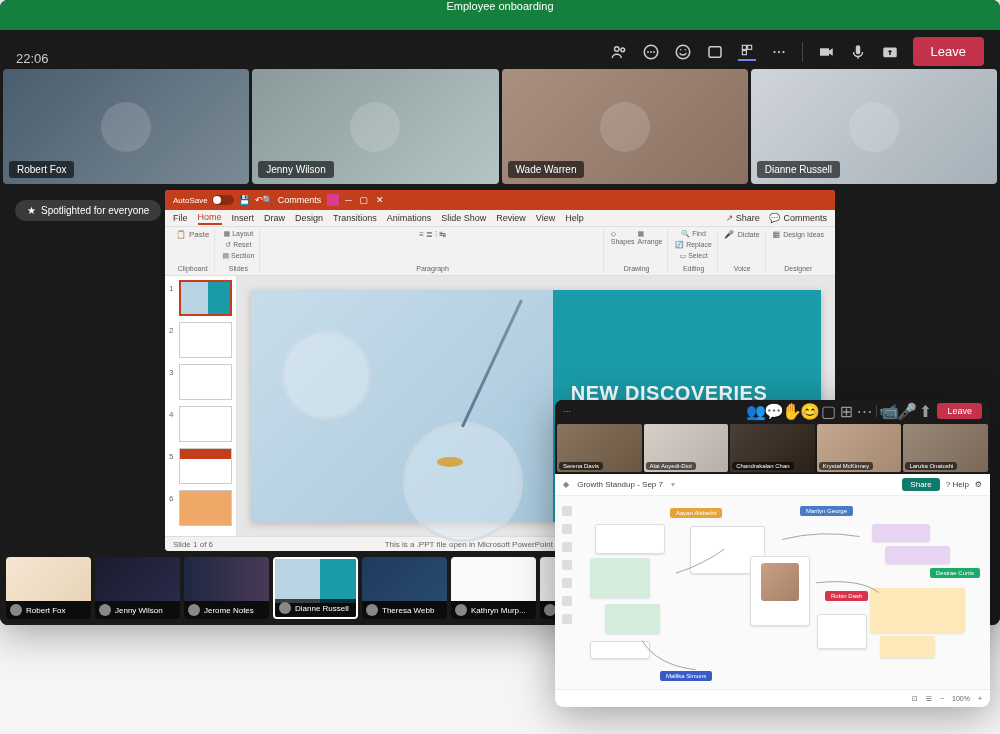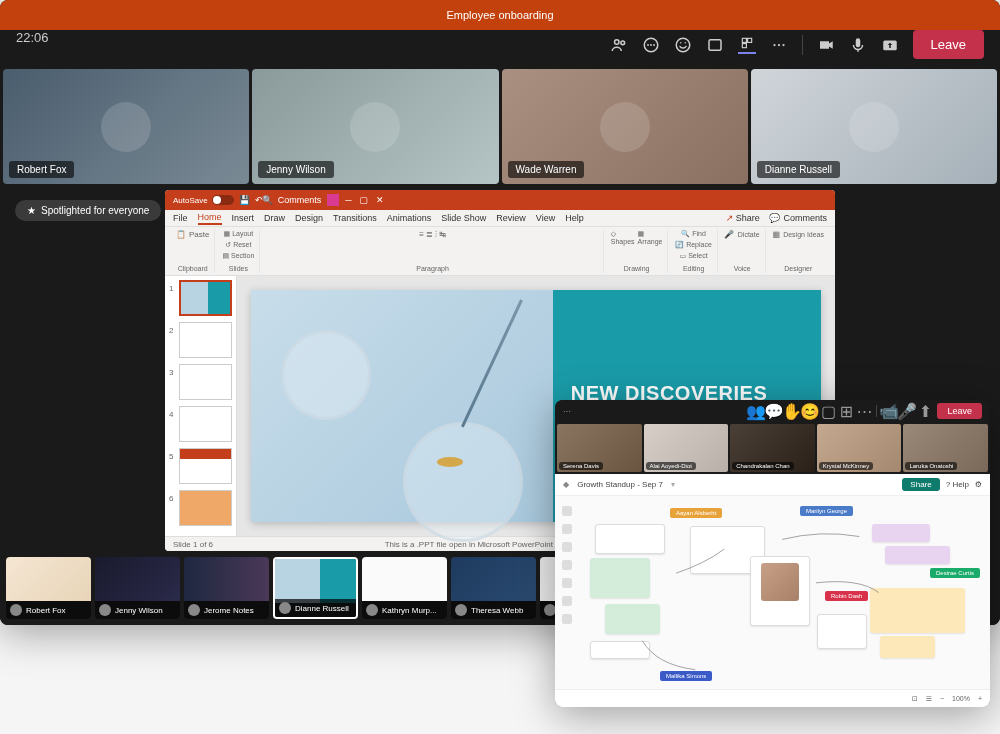--- a/index.html
+++ b/index.html
@@ -1,20 +1,20 @@
 <!DOCTYPE html>
 <html><head>
 <meta charset="utf-8">
 <style>
 *{margin:0;padding:0;box-sizing:border-box;font-family:-apple-system,BlinkMacSystemFont,"Segoe UI",sans-serif}
 body{background:#f5f5f5;width:1000px;height:734px;position:relative;overflow:hidden}
 .window{position:absolute;border-radius:8px;overflow:hidden;box-shadow:0 8px 40px rgba(0,0,0,.35)}
 .main-window{top:0;left:0;width:1000px;height:625px;background:#1a1a1a}
-.titlebar{height:30px;background:#c2410c;display:flex;align-items:center;justify-content:center;color:#fff;font-size:11px}
-.toolbar{height:36px;background:#1a1a1a;display:flex;align-items:flex-start;padding:0 16px;color:#fff}
+.titlebar{height:30px;background:#15803d;display:flex;align-items:flex-start;justify-content:center;color:#fff;font-size:11px}
+.toolbar{height:36px;background:#1a1a1a;display:flex;align-items:flex-end;padding:0 16px;color:#fff}
 .time{font-size:13px;color:#ccc}
 .toolbar-right{margin-left:auto;display:flex;align-items:center;gap:14px}
 .tbicon{width:18px;height:18px;display:flex;align-items:center;justify-content:center;color:#ccc;cursor:pointer}
 .leave-btn{background:#c4314b;color:#fff;border:none;padding:7px 18px;border-radius:4px;font-size:13px;cursor:pointer;font-weight:500}
 .video-strip{display:flex;gap:3px;padding:3px;background:#1a1a1a}
 .video-tile{flex:1;height:115px;background:linear-gradient(135deg,#6b7280,#9ca3af);position:relative;border-radius:4px;overflow:hidden}
 .video-tile.v1{background:linear-gradient(135deg,#4a5d6e,#7a8a95)}
 .video-tile.v2{background:linear-gradient(135deg,#8a9a9a,#b5c5c5)}
 .video-tile.v3{background:linear-gradient(135deg,#aa9080,#8a7060)}
 .video-tile.v4{background:linear-gradient(135deg,#d0d5da,#a5b0b8)}
@@ -329,31 +329,31 @@
         </div>
       </div>
     <div class="tray-item active">
         <div class="tray-preview p4"></div>
         <div class="tray-label">
           <span class="tray-avatar"></span>
           <span>Dianne Russell</span>
         </div>
       </div>
     <div class="tray-item">
+        <div class="tray-preview p5"></div>
+        <div class="tray-label">
+          <span class="tray-avatar"></span>
+          <span>Theresa Webb</span>
+        </div>
+      </div>
+    <div class="tray-item">
         <div class="tray-preview p6"></div>
         <div class="tray-label">
           <span class="tray-avatar"></span>
           <span>Kathryn Murp...</span>
-        </div>
-      </div>
-    <div class="tray-item">
-        <div class="tray-preview p5"></div>
-        <div class="tray-label">
-          <span class="tray-avatar"></span>
-          <span>Theresa Webb</span>
         </div>
       </div>
     <div class="tray-item">
         <div class="tray-preview p7"></div>
         <div class="tray-label">
           <span class="tray-avatar"></span>
           <span>Elean</span>
         </div>
       </div>
   </div>

